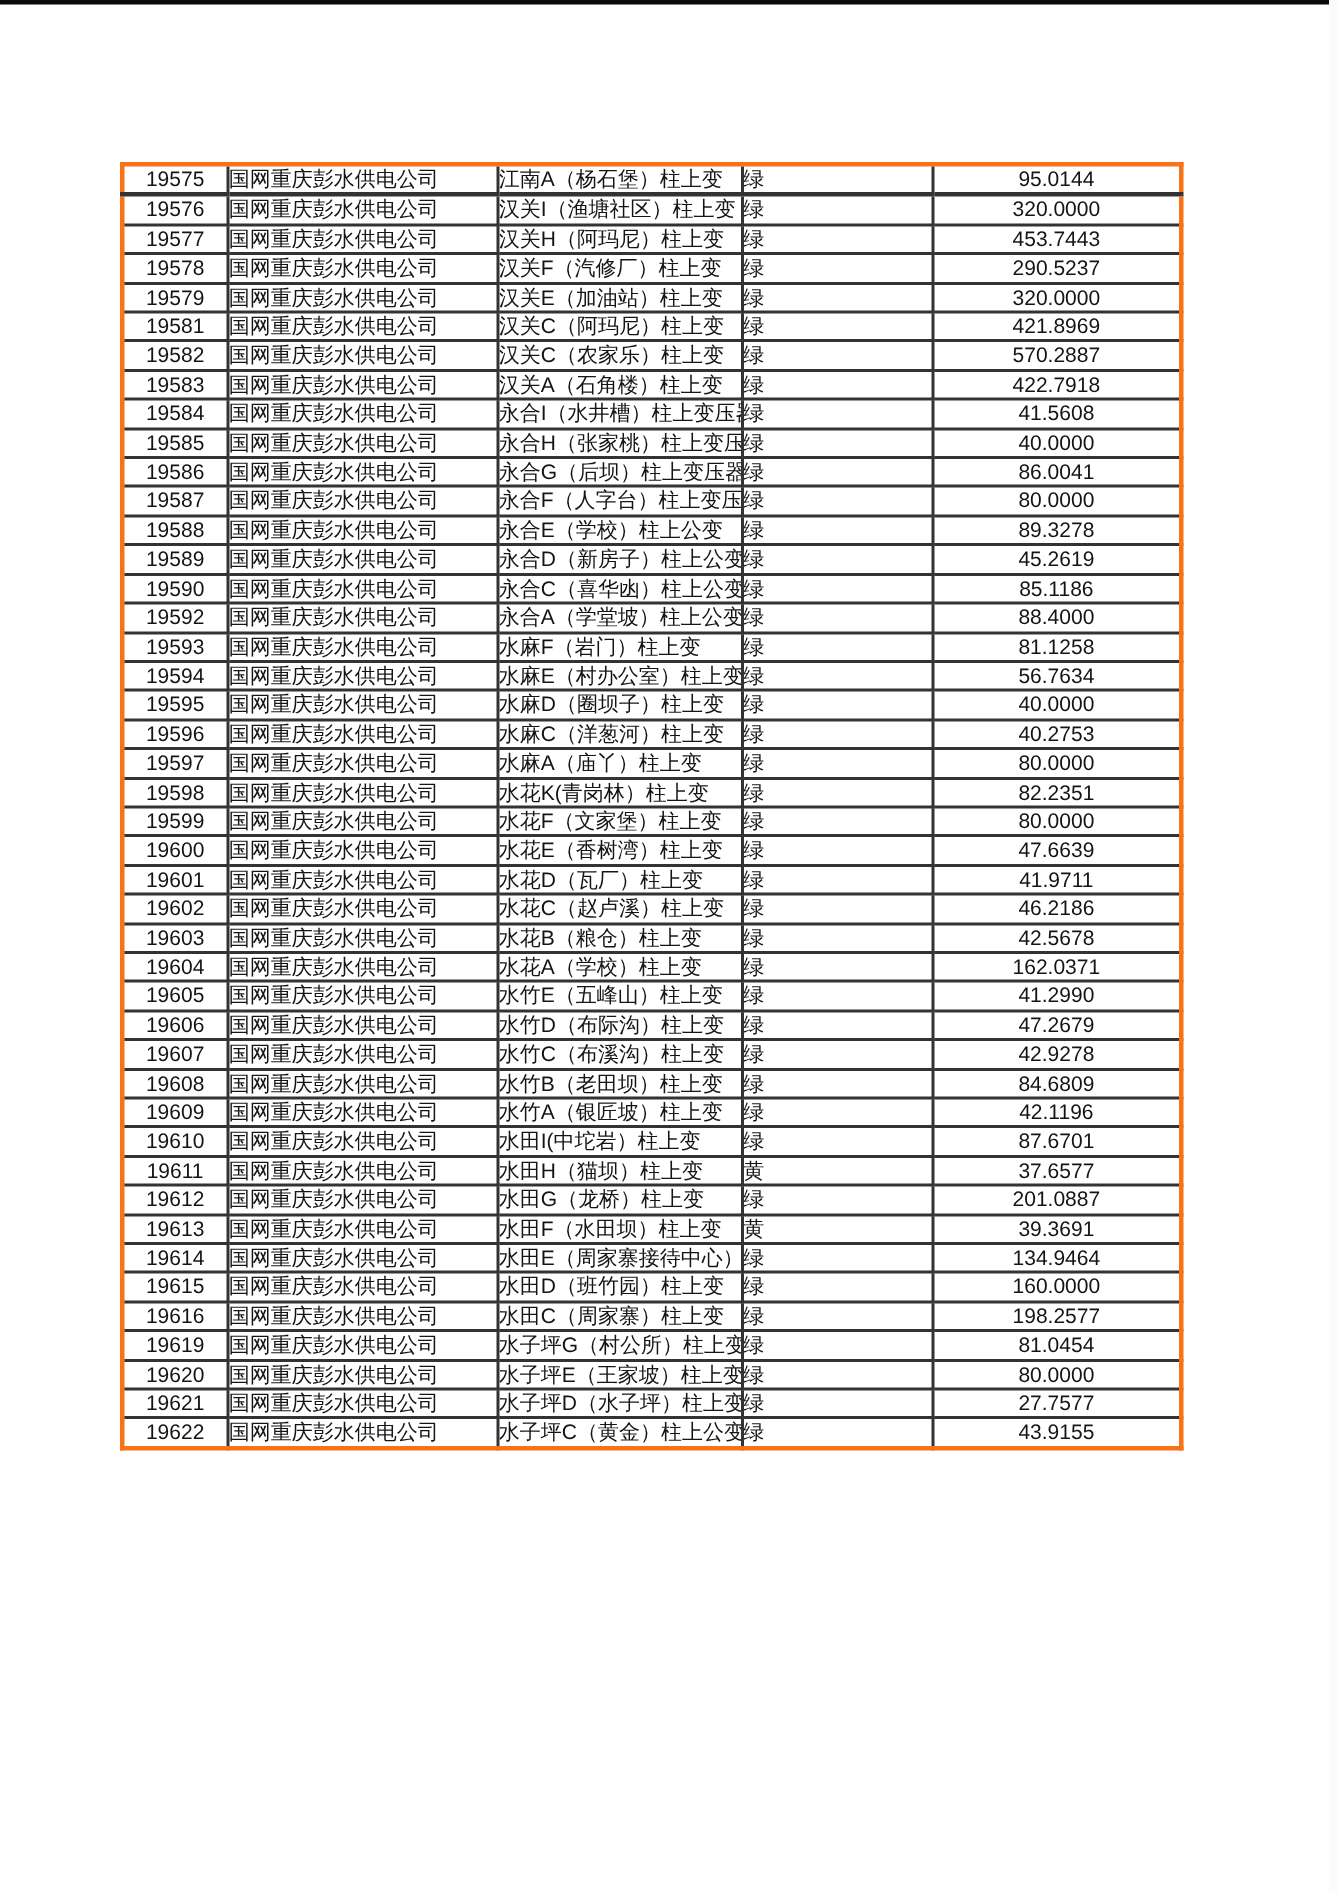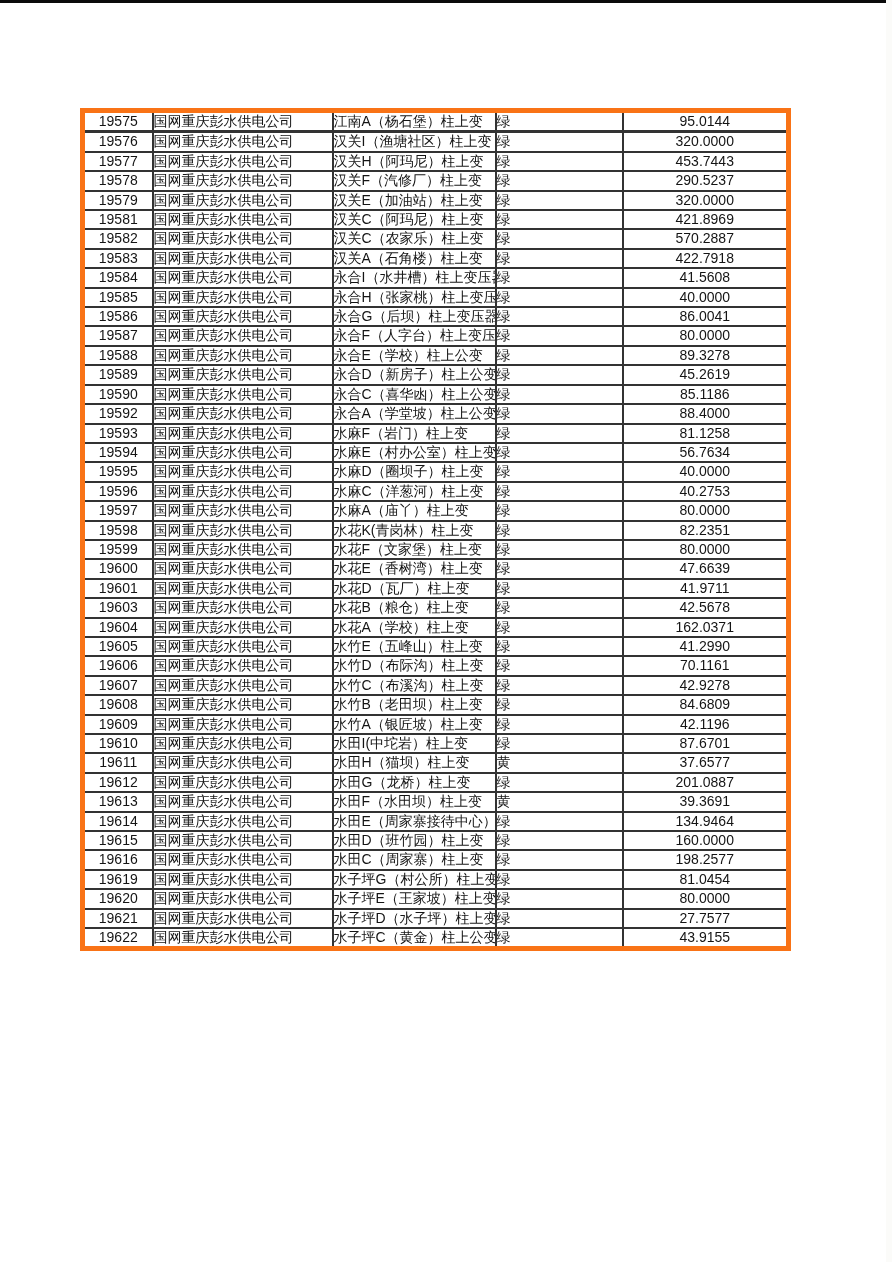--- a/index.html
+++ b/index.html
@@ -31,21 +31,21 @@
     height: 1262px;
     background: #fbfbf9;
   }
   table.grid {
     position: absolute;
     left: 80px;
     top: 108px;
     width: 706px;
     border-collapse: collapse;
     table-layout: fixed;
-    border: 5px solid #f97316;
+    border: 3px solid #f97316;
   }
   table.grid td {
     border: 2px solid #333333;
     height: 17.4px;
     padding: 0;
     font-size: 14px;
     line-height: 17.4px;
     color: #141414;
     overflow: hidden;
     white-space: nowrap;
@@ -244,20 +244,27 @@
           <td class="c-value">47.6639</td>
         </tr>
         <tr>
           <td class="c-id">19601</td>
           <td class="c-company">国网重庆彭水供电公司</td>
           <td class="c-station">水花D（瓦厂）柱上变</td>
           <td class="c-status">绿</td>
           <td class="c-value">41.9711</td>
         </tr>
         <tr>
+          <td class="c-id">19602</td>
+          <td class="c-company">国网重庆彭水供电公司</td>
+          <td class="c-station">水花C（赵卢溪）柱上变</td>
+          <td class="c-status">绿</td>
+          <td class="c-value">46.2186</td>
+        </tr>
+        <tr>
           <td class="c-id">19603</td>
           <td class="c-company">国网重庆彭水供电公司</td>
           <td class="c-station">水花B（粮仓）柱上变</td>
           <td class="c-status">绿</td>
           <td class="c-value">42.5678</td>
         </tr>
         <tr>
           <td class="c-id">19604</td>
           <td class="c-company">国网重庆彭水供电公司</td>
           <td class="c-station">水花A（学校）柱上变</td>
@@ -269,21 +276,21 @@
           <td class="c-company">国网重庆彭水供电公司</td>
           <td class="c-station">水竹E（五峰山）柱上变</td>
           <td class="c-status">绿</td>
           <td class="c-value">41.2990</td>
         </tr>
         <tr>
           <td class="c-id">19606</td>
           <td class="c-company">国网重庆彭水供电公司</td>
           <td class="c-station">水竹D（布际沟）柱上变</td>
           <td class="c-status">绿</td>
-          <td class="c-value">70.1161</td>
+          <td class="c-value">47.2679</td>
         </tr>
         <tr>
           <td class="c-id">19607</td>
           <td class="c-company">国网重庆彭水供电公司</td>
           <td class="c-station">水竹C（布溪沟）柱上变</td>
           <td class="c-status">绿</td>
           <td class="c-value">42.9278</td>
         </tr>
         <tr>
           <td class="c-id">19608</td>

